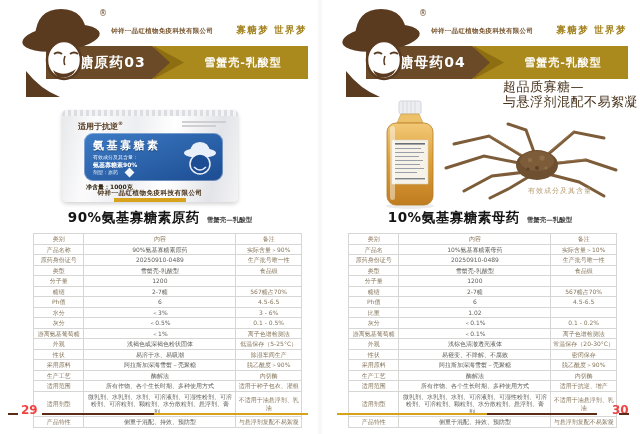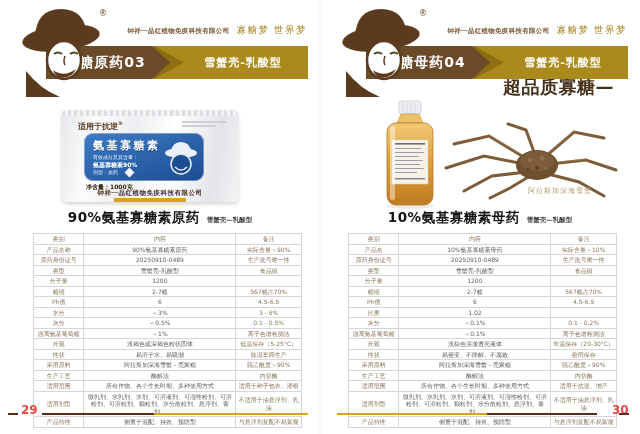--- a/index.html
+++ b/index.html
@@ -9,51 +9,51 @@
   .page-left{left:0;}
   .page-right{left:320px;}
   .gutter{position:absolute;left:317px;top:0;width:6px;height:434px;
           background:linear-gradient(90deg,rgba(0,0,0,0),rgba(0,0,0,.04),rgba(0,0,0,0));}
 
   
   .logo{position:absolute;left:20px;top:5px;width:82px;height:92px;z-index:3;}
   .regmark{position:absolute;left:99px;top:9px;font-size:8px;color:#6b4a28;z-index:3;}
   .company-line{position:absolute;top:24px;right:13px;display:flex;align-items:baseline;gap:7px;z-index:2;}
   .company{font-size:6.5px;color:#7a5732;font-weight:bold;letter-spacing:.3px;}
-  .slogan{font-size:9.5px;color:#a2811c;font-weight:normal;letter-spacing:1.5px;}
+  .slogan{font-size:9.5px;color:#a2811c;font-weight:bold;letter-spacing:1.5px;margin-left:16px;}
 
   
   .banner{position:absolute;left:46px;top:46px;width:262px;height:33px;background:#ab8a1d;z-index:1;}
   .banner-dark{position:absolute;left:108px;top:0;width:30px;height:100%;background:#8d6e11;
                clip-path:polygon(0 0,30px 50%,0 100%);}
   .banner-brown{position:absolute;left:0;top:0;width:124px;height:100%;background:#6b4a28;
                 clip-path:polygon(0 0,106px 0,124px 50%,106px 100%,0 100%);}
   .banner-title{position:absolute;left:12px;top:0;width:94px;line-height:33px;text-align:center;
                 font-size:14px;font-weight:bold;color:#fff;letter-spacing:1px;}
   .banner-sub{position:absolute;left:138px;top:0;width:118px;line-height:33px;text-align:center;
               font-size:11px;font-weight:bold;color:#fff;letter-spacing:1px;}
 
   
   .tagline{position:absolute;top:83px;left:100px;width:205px;text-align:right;
            font-size:13px;font-weight:bold;color:#46311a;letter-spacing:1.5px;}
-  .tagline-right{position:absolute;top:80px;left:183px;font-size:18px;font-weight:bold;
+  .tagline-right{position:absolute;top:80px;left:183px;font-size:13px;font-weight:normal;
                  color:#46311a;line-height:14.5px;letter-spacing:.5px;}
 
   
   .bag{position:absolute;left:62px;top:110px;width:176px;height:92px;}
   .bag-body{position:absolute;inset:0;border-radius:5px;
     background:linear-gradient(100deg,#e7e8eb 0%,#fbfbfc 18%,#edeef1 40%,#ffffff 60%,#e3e4e8 85%,#f3f3f5 100%);
     box-shadow:0 2px 4px rgba(0,0,0,.18);}
   .bag-crimp{position:absolute;left:0;right:0;top:0;height:6px;border-radius:5px 5px 0 0;
     background:repeating-linear-gradient(90deg,#dcdde1 0 3px,#f4f4f6 3px 6px);}
   .bag-brand{position:absolute;left:16px;top:10px;font-size:8px;font-weight:bold;color:#53371d;}
   .bag-brand sup{font-size:5px;}
   .bag-fineprint{position:absolute;right:12px;top:11px;width:44px;}
   .bag-fineprint i{display:block;height:2px;background:#cfcfd3;margin-bottom:2px;}
-  .bag-label{position:absolute;left:22px;top:23px;width:120px;height:48px;border-radius:9px;
+  .bag-label{position:absolute;left:22px;top:23px;width:139px;height:48px;border-radius:9px;
     background:linear-gradient(160deg,#3d7cc5,#1c4c92);box-shadow:inset 0 0 0 1px rgba(255,255,255,.35);}
   .bag-label-title{position:absolute;left:9px;top:5px;font-size:11px;font-weight:bold;color:#fff;
     letter-spacing:2.5px;text-shadow:0 1px 1px rgba(0,0,0,.35);}
   .bag-l1{position:absolute;left:9px;top:21px;font-size:5px;color:#eaf1fb;}
   .bag-l2{position:absolute;left:9px;top:28px;font-size:6px;font-weight:bold;color:#fff;}
   .bag-l3{position:absolute;left:9px;top:36px;font-size:5px;color:#eaf1fb;}
   .bag-diamond{position:absolute;left:42px;bottom:5px;width:7px;height:7px;background:#f2f6fc;transform:rotate(45deg);}
   .bag-man{position:absolute;right:5px;top:6px;width:36px;height:40px;}
   .bag-net{position:absolute;left:24px;top:73px;font-size:6px;font-weight:bold;color:#33270f;}
   .bag-company{position:absolute;left:0;right:0;bottom:4px;text-align:center;font-size:6.5px;
@@ -272,20 +272,21 @@
 
     <div class="banner">
       <div class="banner-dark"></div>
       <div class="banner-brown"></div>
       <div class="banner-title">寡糖母药04</div>
       <div class="banner-sub">雪蟹壳-乳酸型</div>
     </div>
 
     <div class="tagline-right">
       <div>超品质寡糖—</div>
+      <div>与悬浮剂混配不易絮凝</div>
     </div>
 
     <svg class="bottle" viewBox="0 0 56 110">
       <defs>
         <linearGradient id="amber" x1="0" y1="0" x2="0" y2="1">
           <stop offset="0" stop-color="#f2c977"></stop>
           <stop offset="0.45" stop-color="#dea13c"></stop>
           <stop offset="1" stop-color="#c07c20"></stop>
         </linearGradient>
       </defs>
@@ -324,21 +325,21 @@
         <path d="M116 47 L152 43"></path>
       </g>
       <ellipse cx="103" cy="49" rx="21" ry="15" fill="#6e4f30"></ellipse>
       <ellipse cx="103" cy="45" rx="17" ry="10" fill="#7d5c3a"></ellipse>
       <circle cx="96" cy="44" r="2.2" fill="#8d6f4a"></circle>
       <circle cx="108" cy="42" r="2.6" fill="#8d6f4a"></circle>
       <circle cx="103" cy="52" r="2" fill="#5d4226"></circle>
       <circle cx="112" cy="52" r="1.6" fill="#8d6f4a"></circle>
       <circle cx="94" cy="53" r="1.5" fill="#5d4226"></circle>
     </svg>
-    <div class="crab-caption">阿拉斯加深海雪蟹</div>
+    <div class="crab-caption">有效成分及其含量</div>
 
     <div class="product-title-row">
       <span class="product-title">10%氨基寡糖素母药</span>
       <span class="product-sub">雪蟹壳—乳酸型</span>
     </div>
 
     <table class="spec">
         <thead>
           <tr>
             <th>类别</th>

